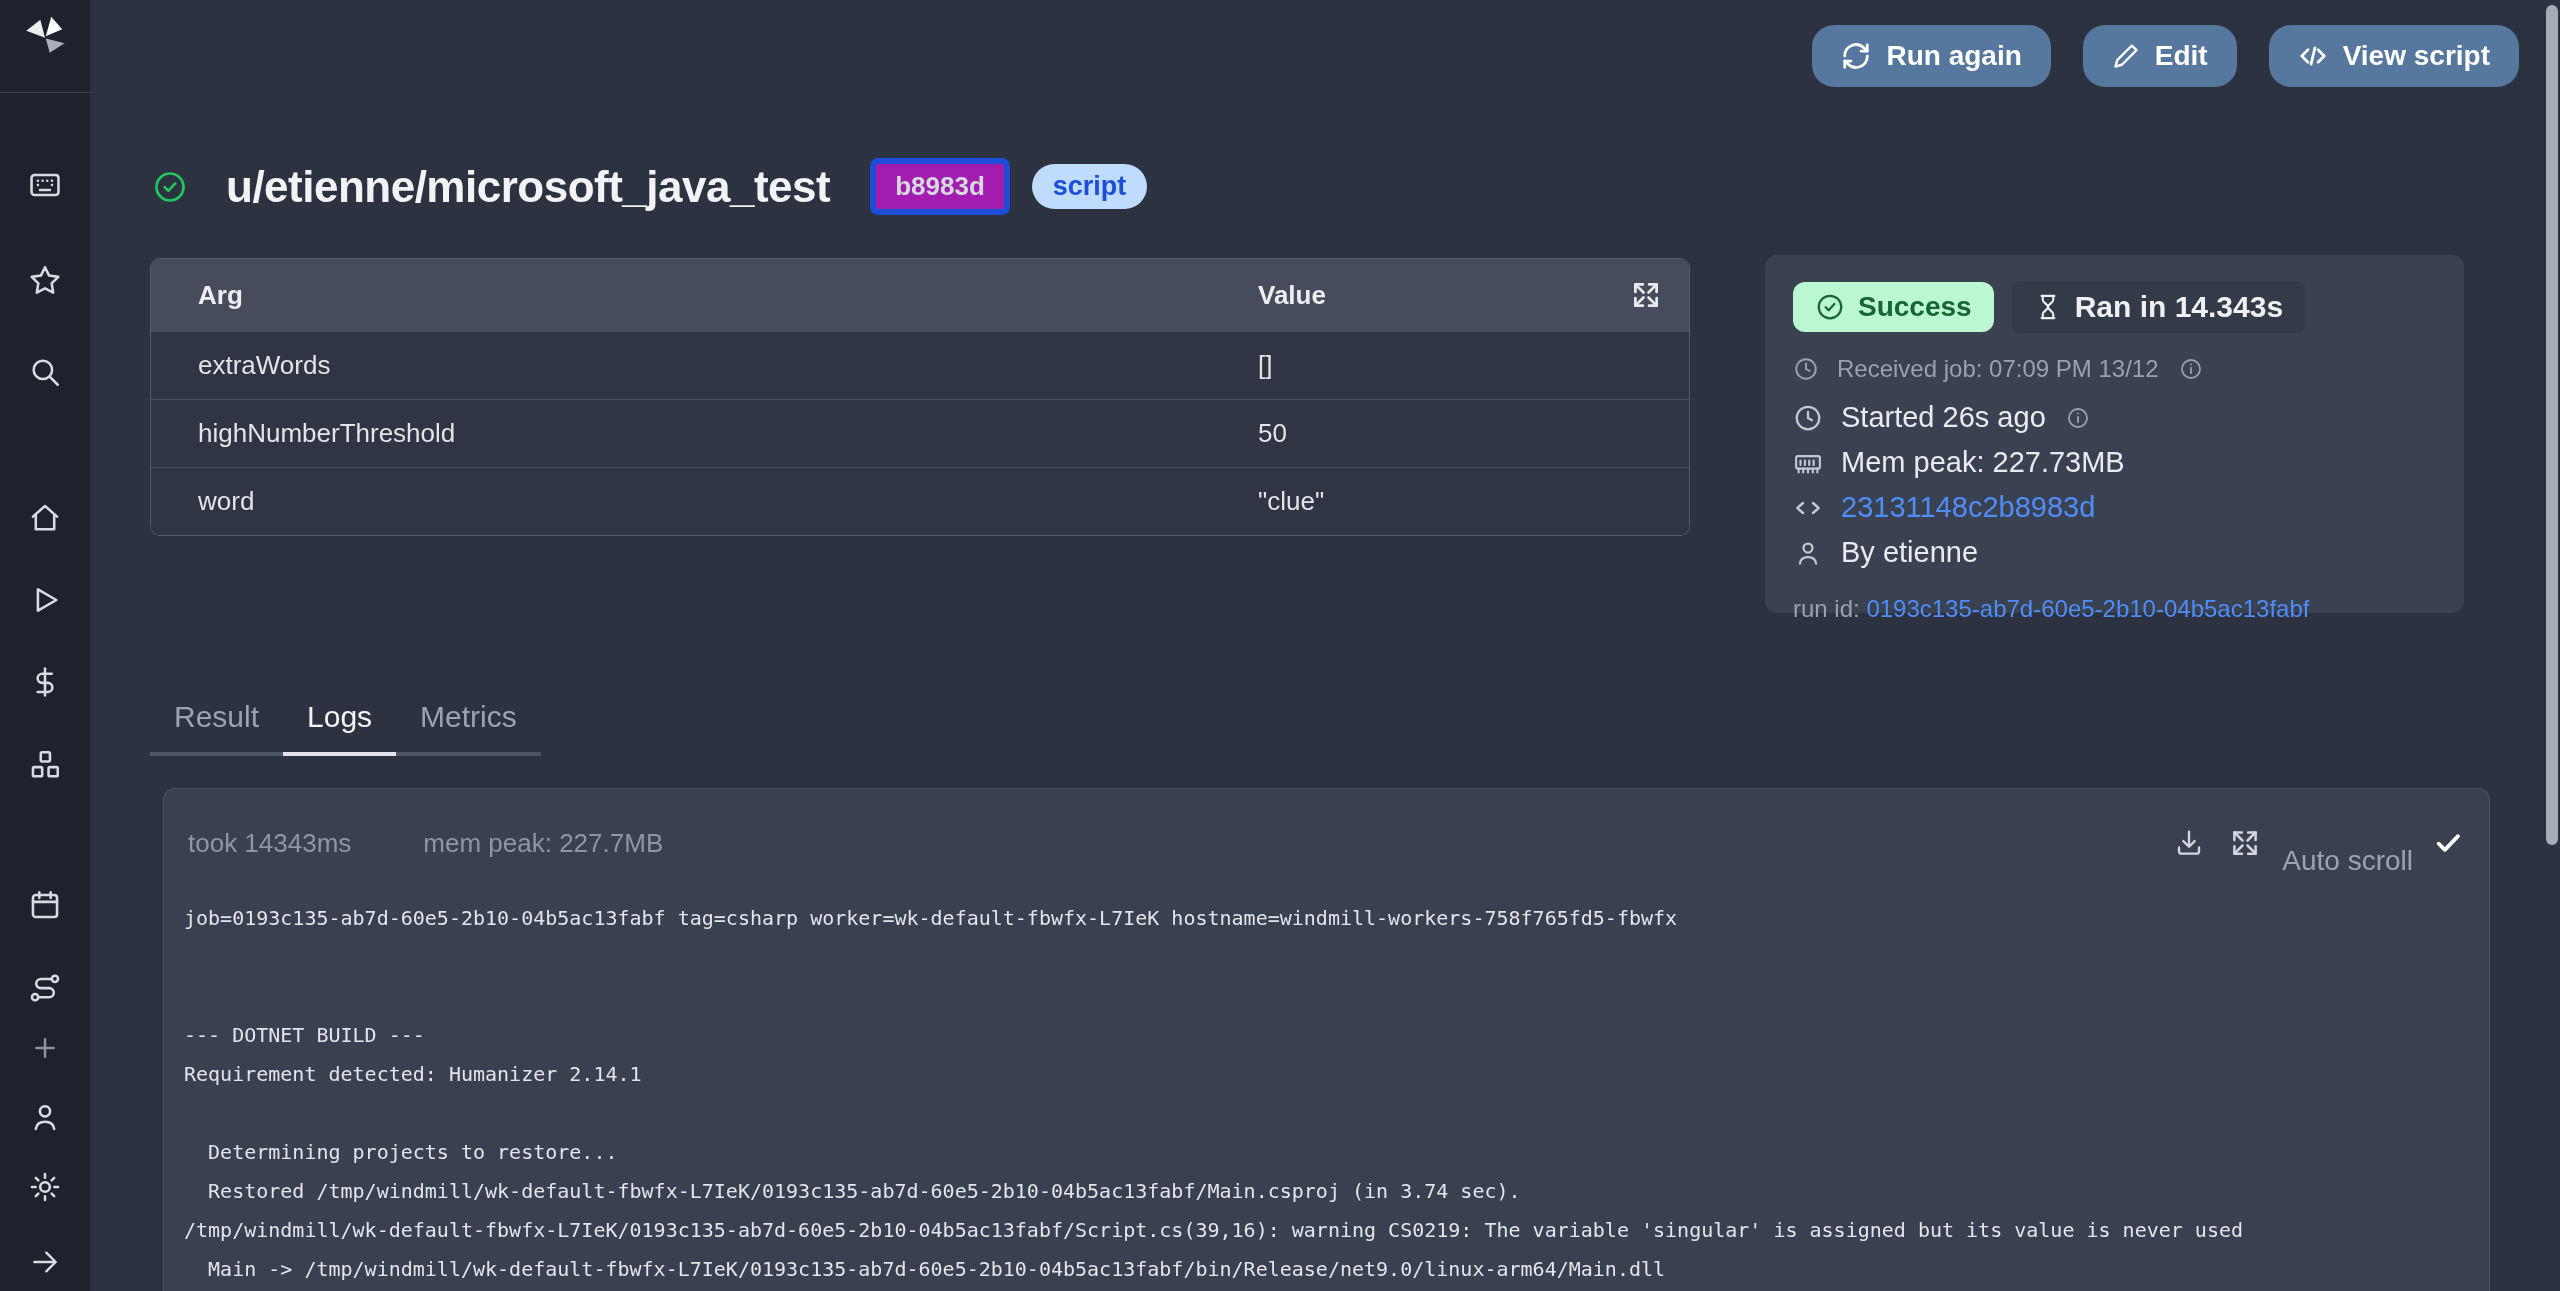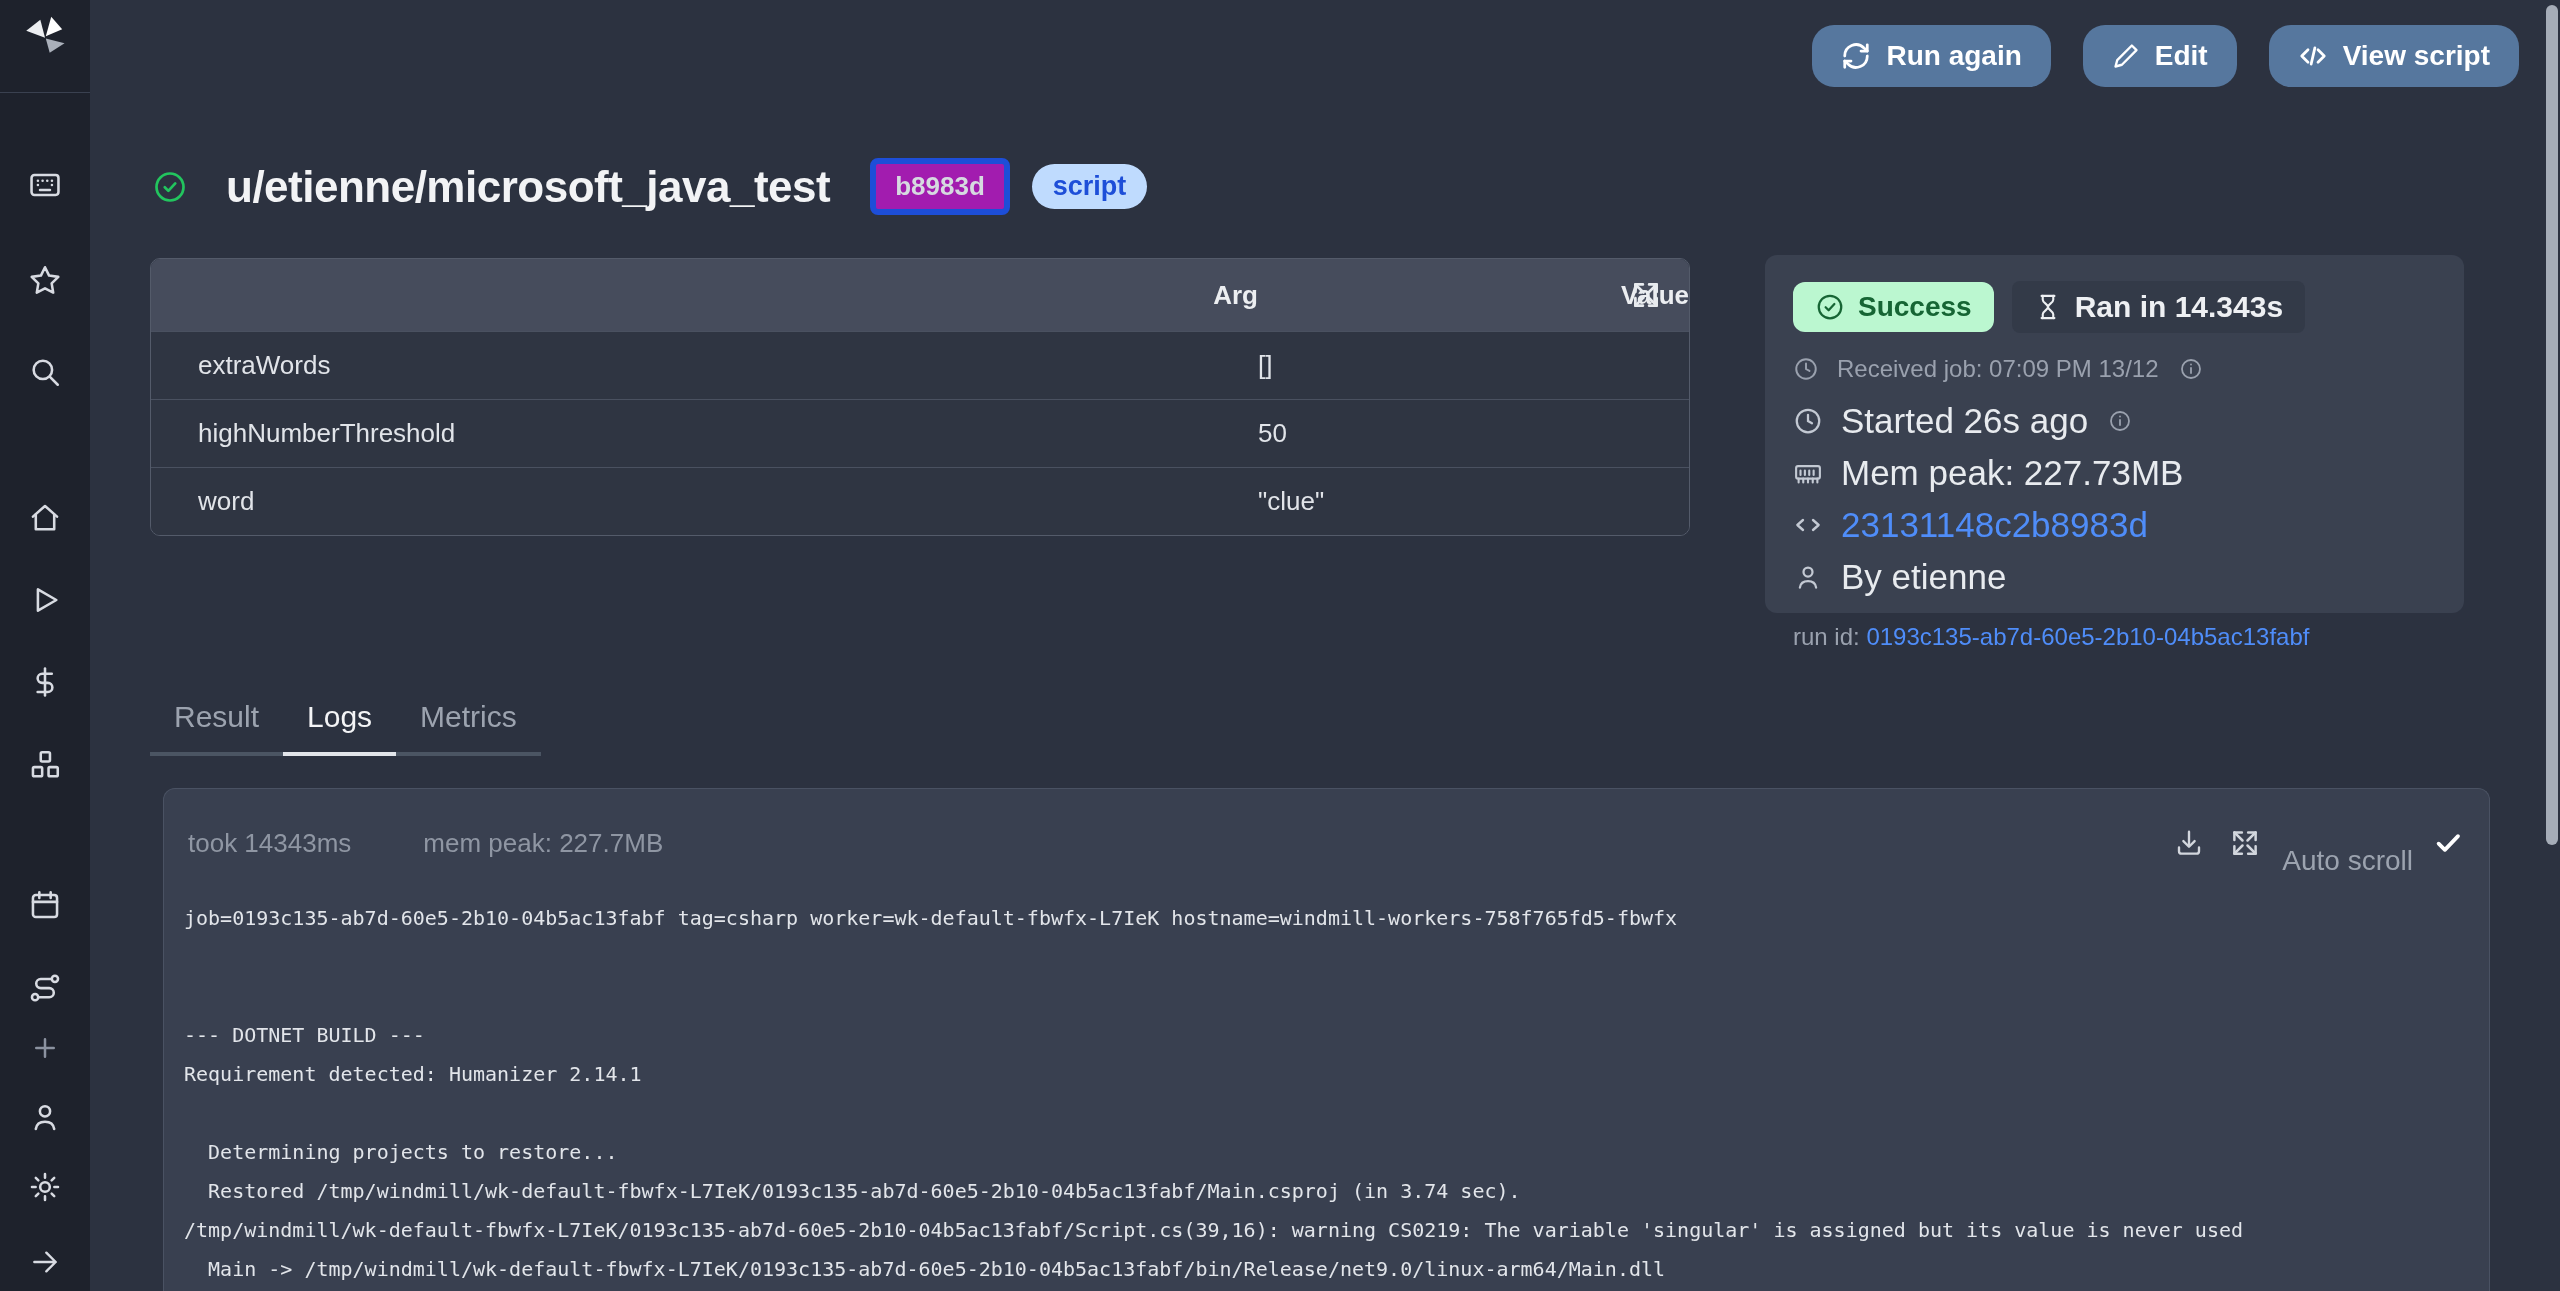--- a/index.html
+++ b/index.html
@@ -40,21 +40,20 @@
     margin-left:22px; background:#bfdbfe; color:#1d4ed8;
     font-size:27px; font-weight:700; padding:7px 21px; border-radius:999px;
   }
 
   
   .args-card { position:absolute; left:150px; top:258px; width:1540px; border:1px solid #545b6a; border-radius:10px; overflow:hidden; }
   .args-head {
     display:grid; grid-template-columns:1107px 1fr; align-items:center;
     background:#464c5c; height:72px; font-size:26px; font-weight:700; color:#eceef1;
     position:relative;
-    text-align:right;
   }
   .args-head .c1, .args-row .c1 { padding-left:47px; }
   .expand-btn { position:absolute; right:28px; top:50%; transform:translateY(-50%); color:#e8ebef; cursor:pointer; }
   .args-row {
     display:grid; grid-template-columns:1107px 1fr; align-items:center;
     background:#2f3542; height:68px; font-size:26px; color:#e1e4e9;
     border-top:1px solid #4a5160;
   }
 
   
@@ -64,21 +63,21 @@
   }
   .status-row { display:flex; align-items:center; gap:18px; }
   .badge-success {
     display:flex; align-items:center; gap:13px; background:#bbf7d0; color:#166534;
     font-size:28px; font-weight:700; padding:9px 22px; border-radius:12px;
   }
   .chip-duration {
     display:flex; align-items:center; gap:13px; background:#333a48; color:#eef0f3;
     font-size:30px; font-weight:600; padding:9px 22px; border-radius:8px;
   }
-  .meta-row { display:flex; align-items:center; gap:18px; margin-top:14px; font-size:35px; color:#e8ebef; }
+  .meta-row { display:flex; align-items:center; gap:18px; margin-top:14px; font-size:29px; color:#e8ebef; }
   .meta-row.small { font-size:24px; color:#9aa1ae; margin-top:22px; }
   .meta-row .ic { color:#c3c9d3; flex:0 0 auto; }
   .meta-row.small .ic { color:#9aa1ae; }
   .info-ic { color:#9aa1ae; margin-left:2px; }
   a.hash-link, a.runid-link { color:#4f8df9; text-decoration:none; }
   .runid-row { margin-top:26px; font-size:24px; color:#9aa1ae; }
 
   
   .tabs { position:absolute; left:150px; top:700px; display:flex; }
   .tab {

